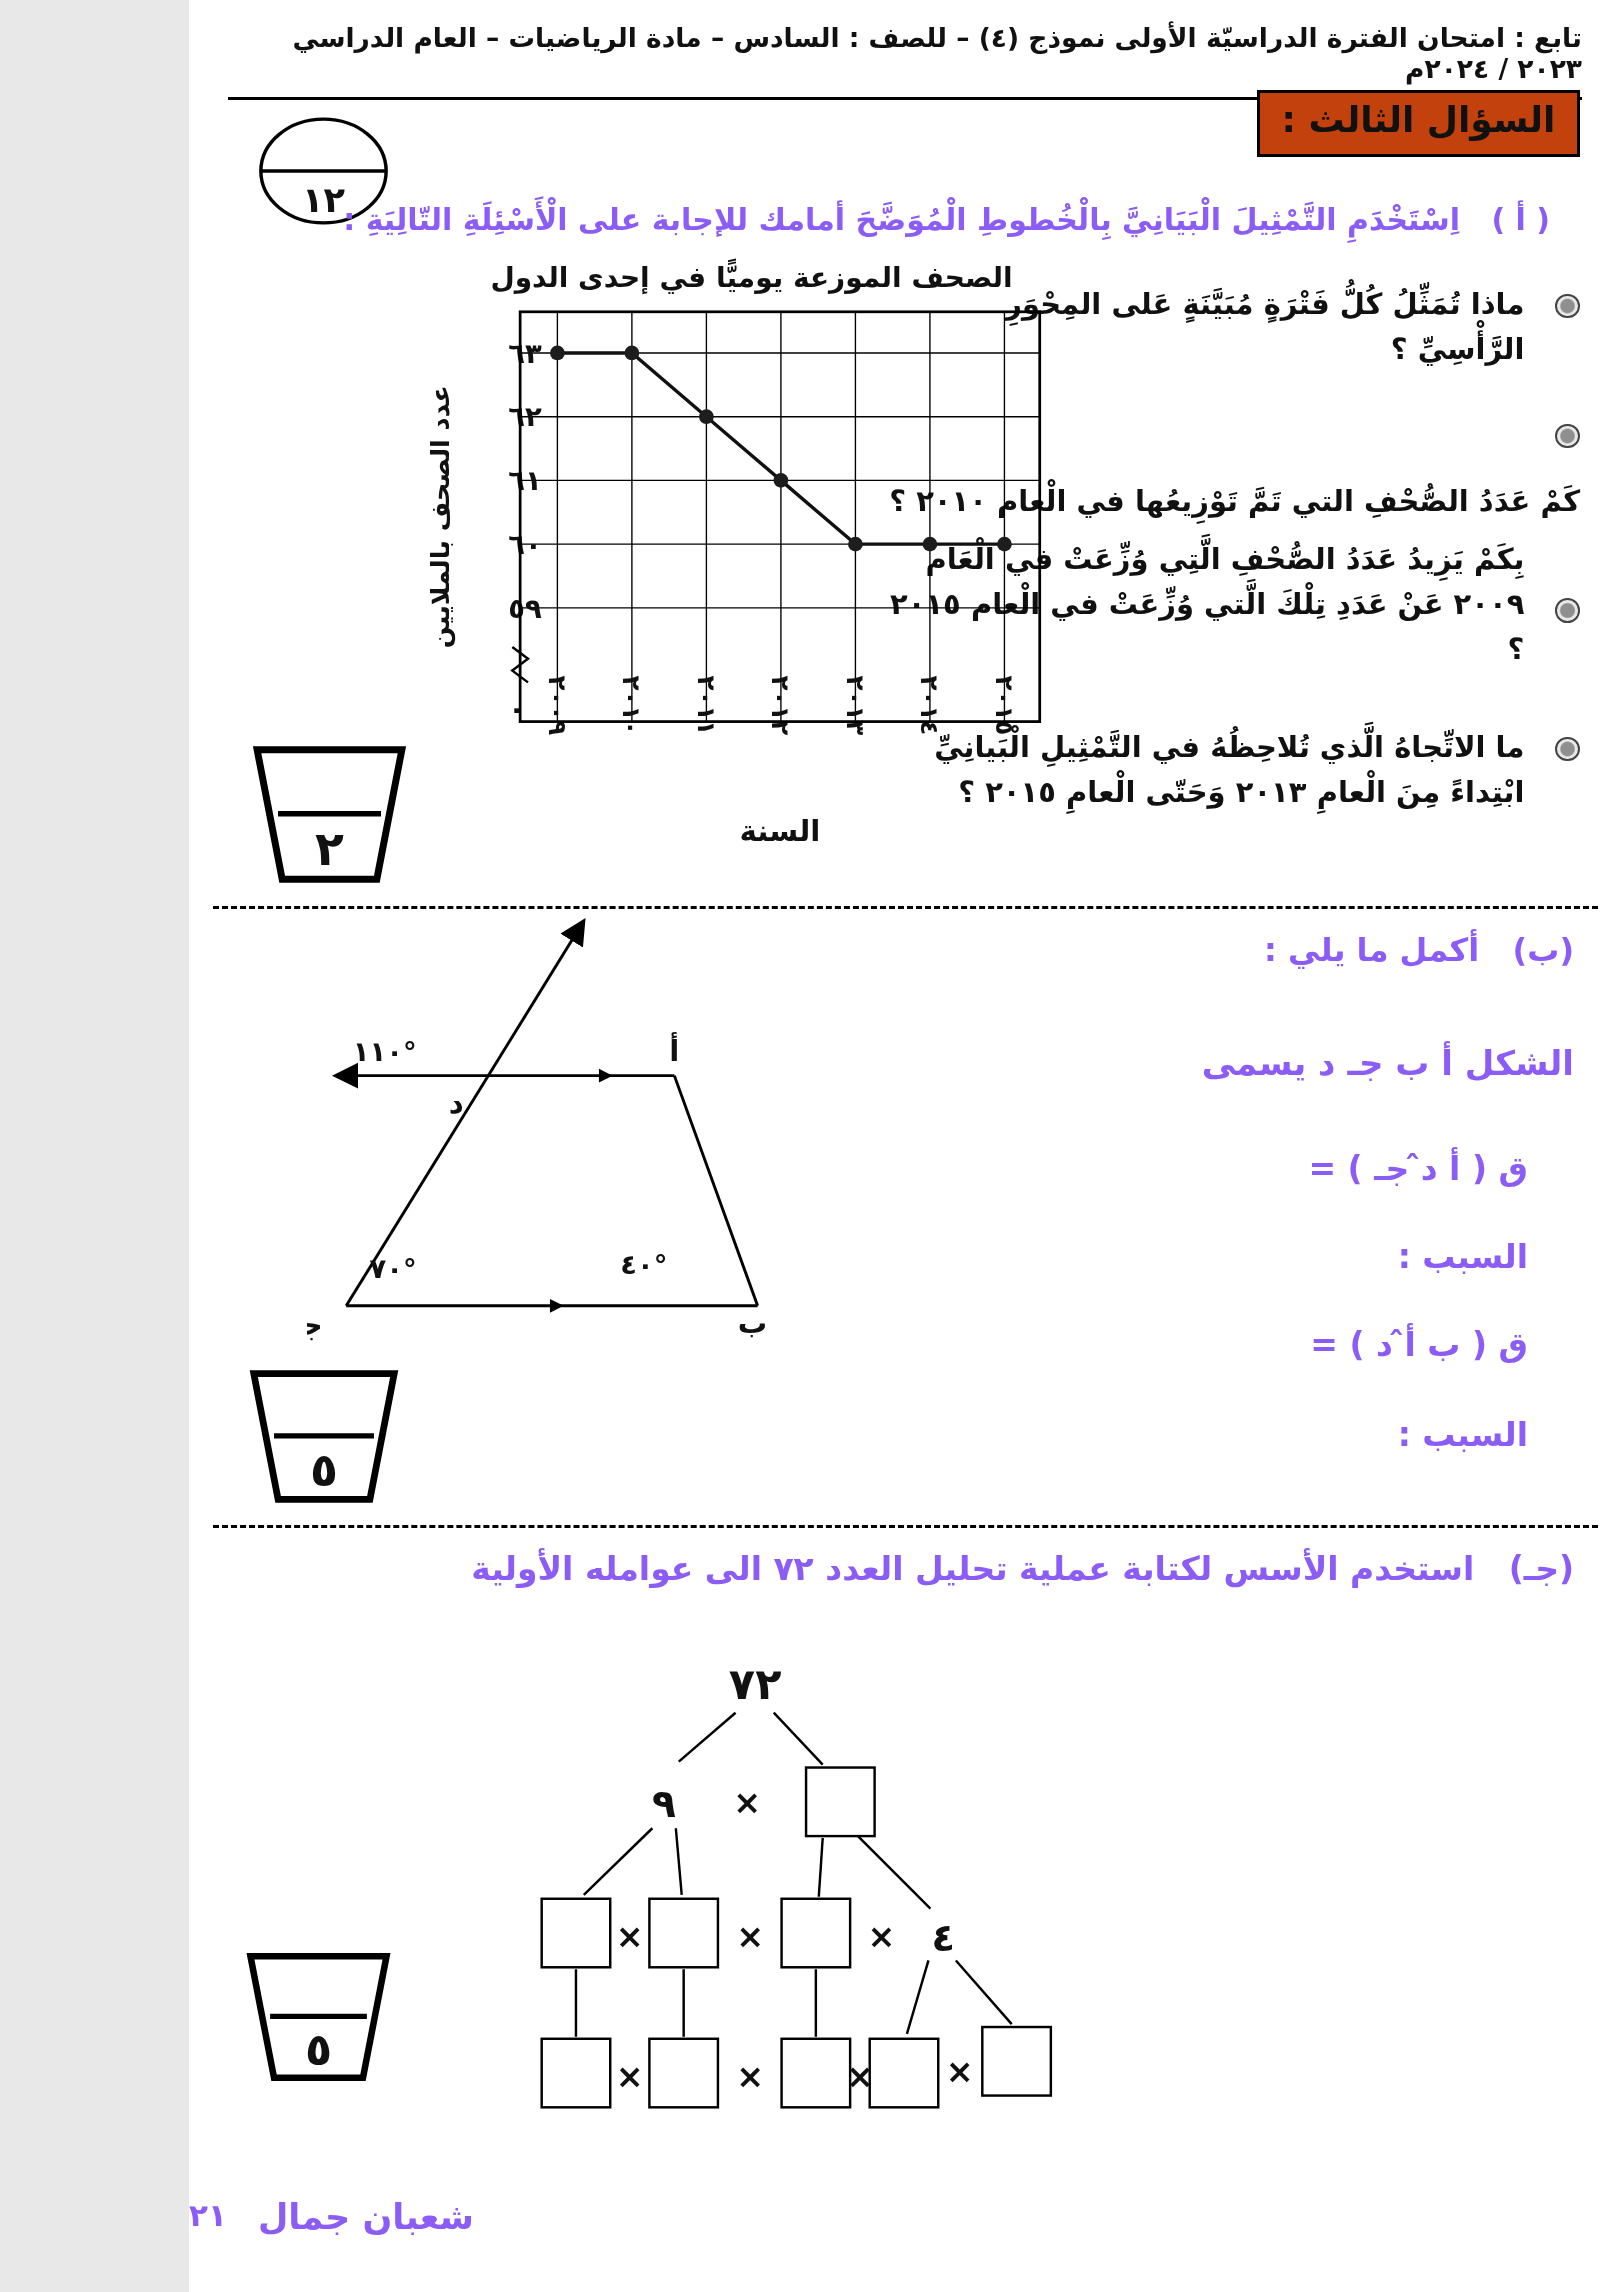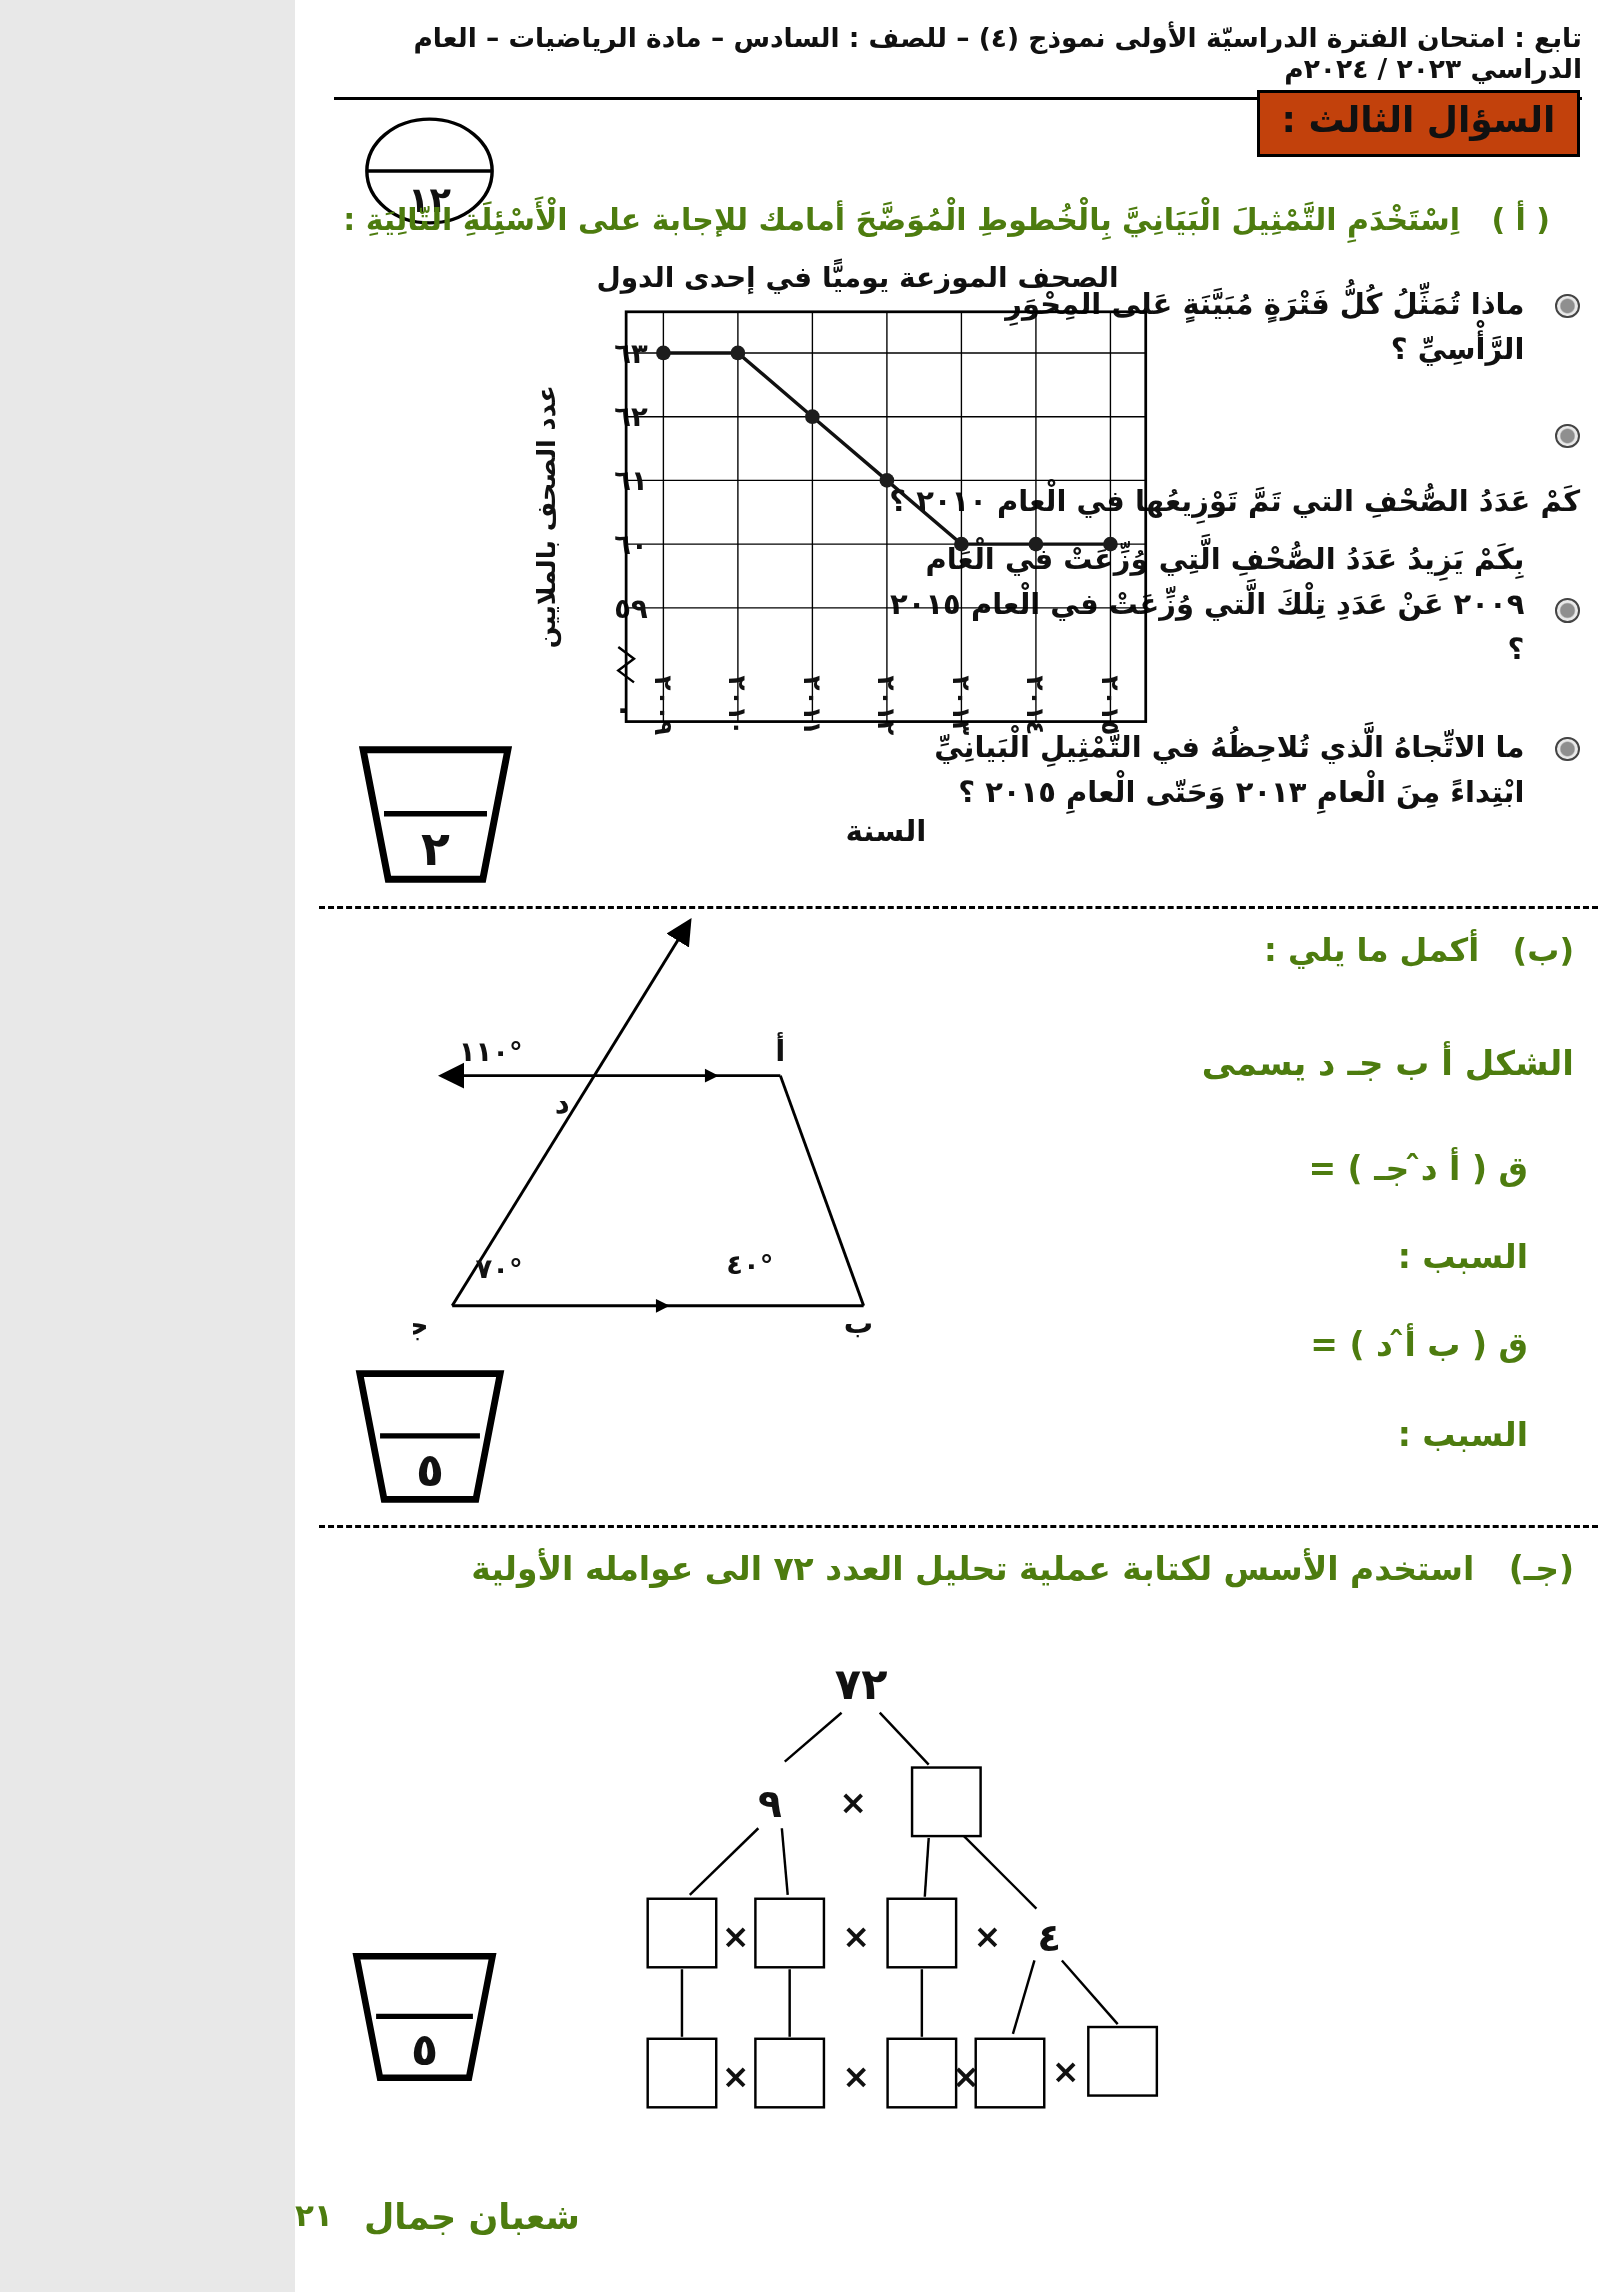--- a/index.html
+++ b/index.html
@@ -1,18 +1,18 @@
 <!DOCTYPE html>
 <html lang="ar" dir="rtl"><head>
 <meta charset="utf-8">
 <style>
   html,body{margin:0;padding:0;background:#e8e8e8;}
-  #page{position:relative;width:1326px;height:2293px;background:#ffffff;direction:rtl;
+  #page{position:relative;width:1432px;height:2293px;background:#ffffff;direction:rtl;
         font-family:"DejaVu Sans",sans-serif;color:#111;overflow:hidden;}
-  .t{position:absolute;font-weight:bold;white-space:nowrap;color:#4d7c0f;}
+  .t{position:absolute;font-weight:bold;white-space:nowrap;color:#8b5cf6;}
   .wrapok{white-space:normal;}
   #exam-header{position:absolute;top:21.6px;right:39px;left:39px;font-size:26.5px;font-weight:bold;
                text-align:right;border-bottom:3.9px solid #000;padding-bottom:13.7px;}
   #question-box{position:absolute;top:90px;right:41px;border:3.9px solid #000;
                 font-size:36px;font-weight:bold;padding:5.9px 21.6px 13.7px 21.6px;background:#c2410c;}
   .q-item{position:absolute;right:41px;width:691px;display:flex;gap:31px;align-items:flex-start;
           font-weight:bold;font-size:29px;line-height:1.55;}
   .bullet{flex:0 0 auto;width:20.6px;height:20.6px;border-radius:50%;border:2.9px solid #444;
           background:radial-gradient(circle,#8f8f8f 0 45%,#e9e9e9 55%);margin-top:11.8px;}
   .dashsep{position:absolute;left:23.5px;right:23.5px;border-top:3.9px dashed #000;height:0;}

